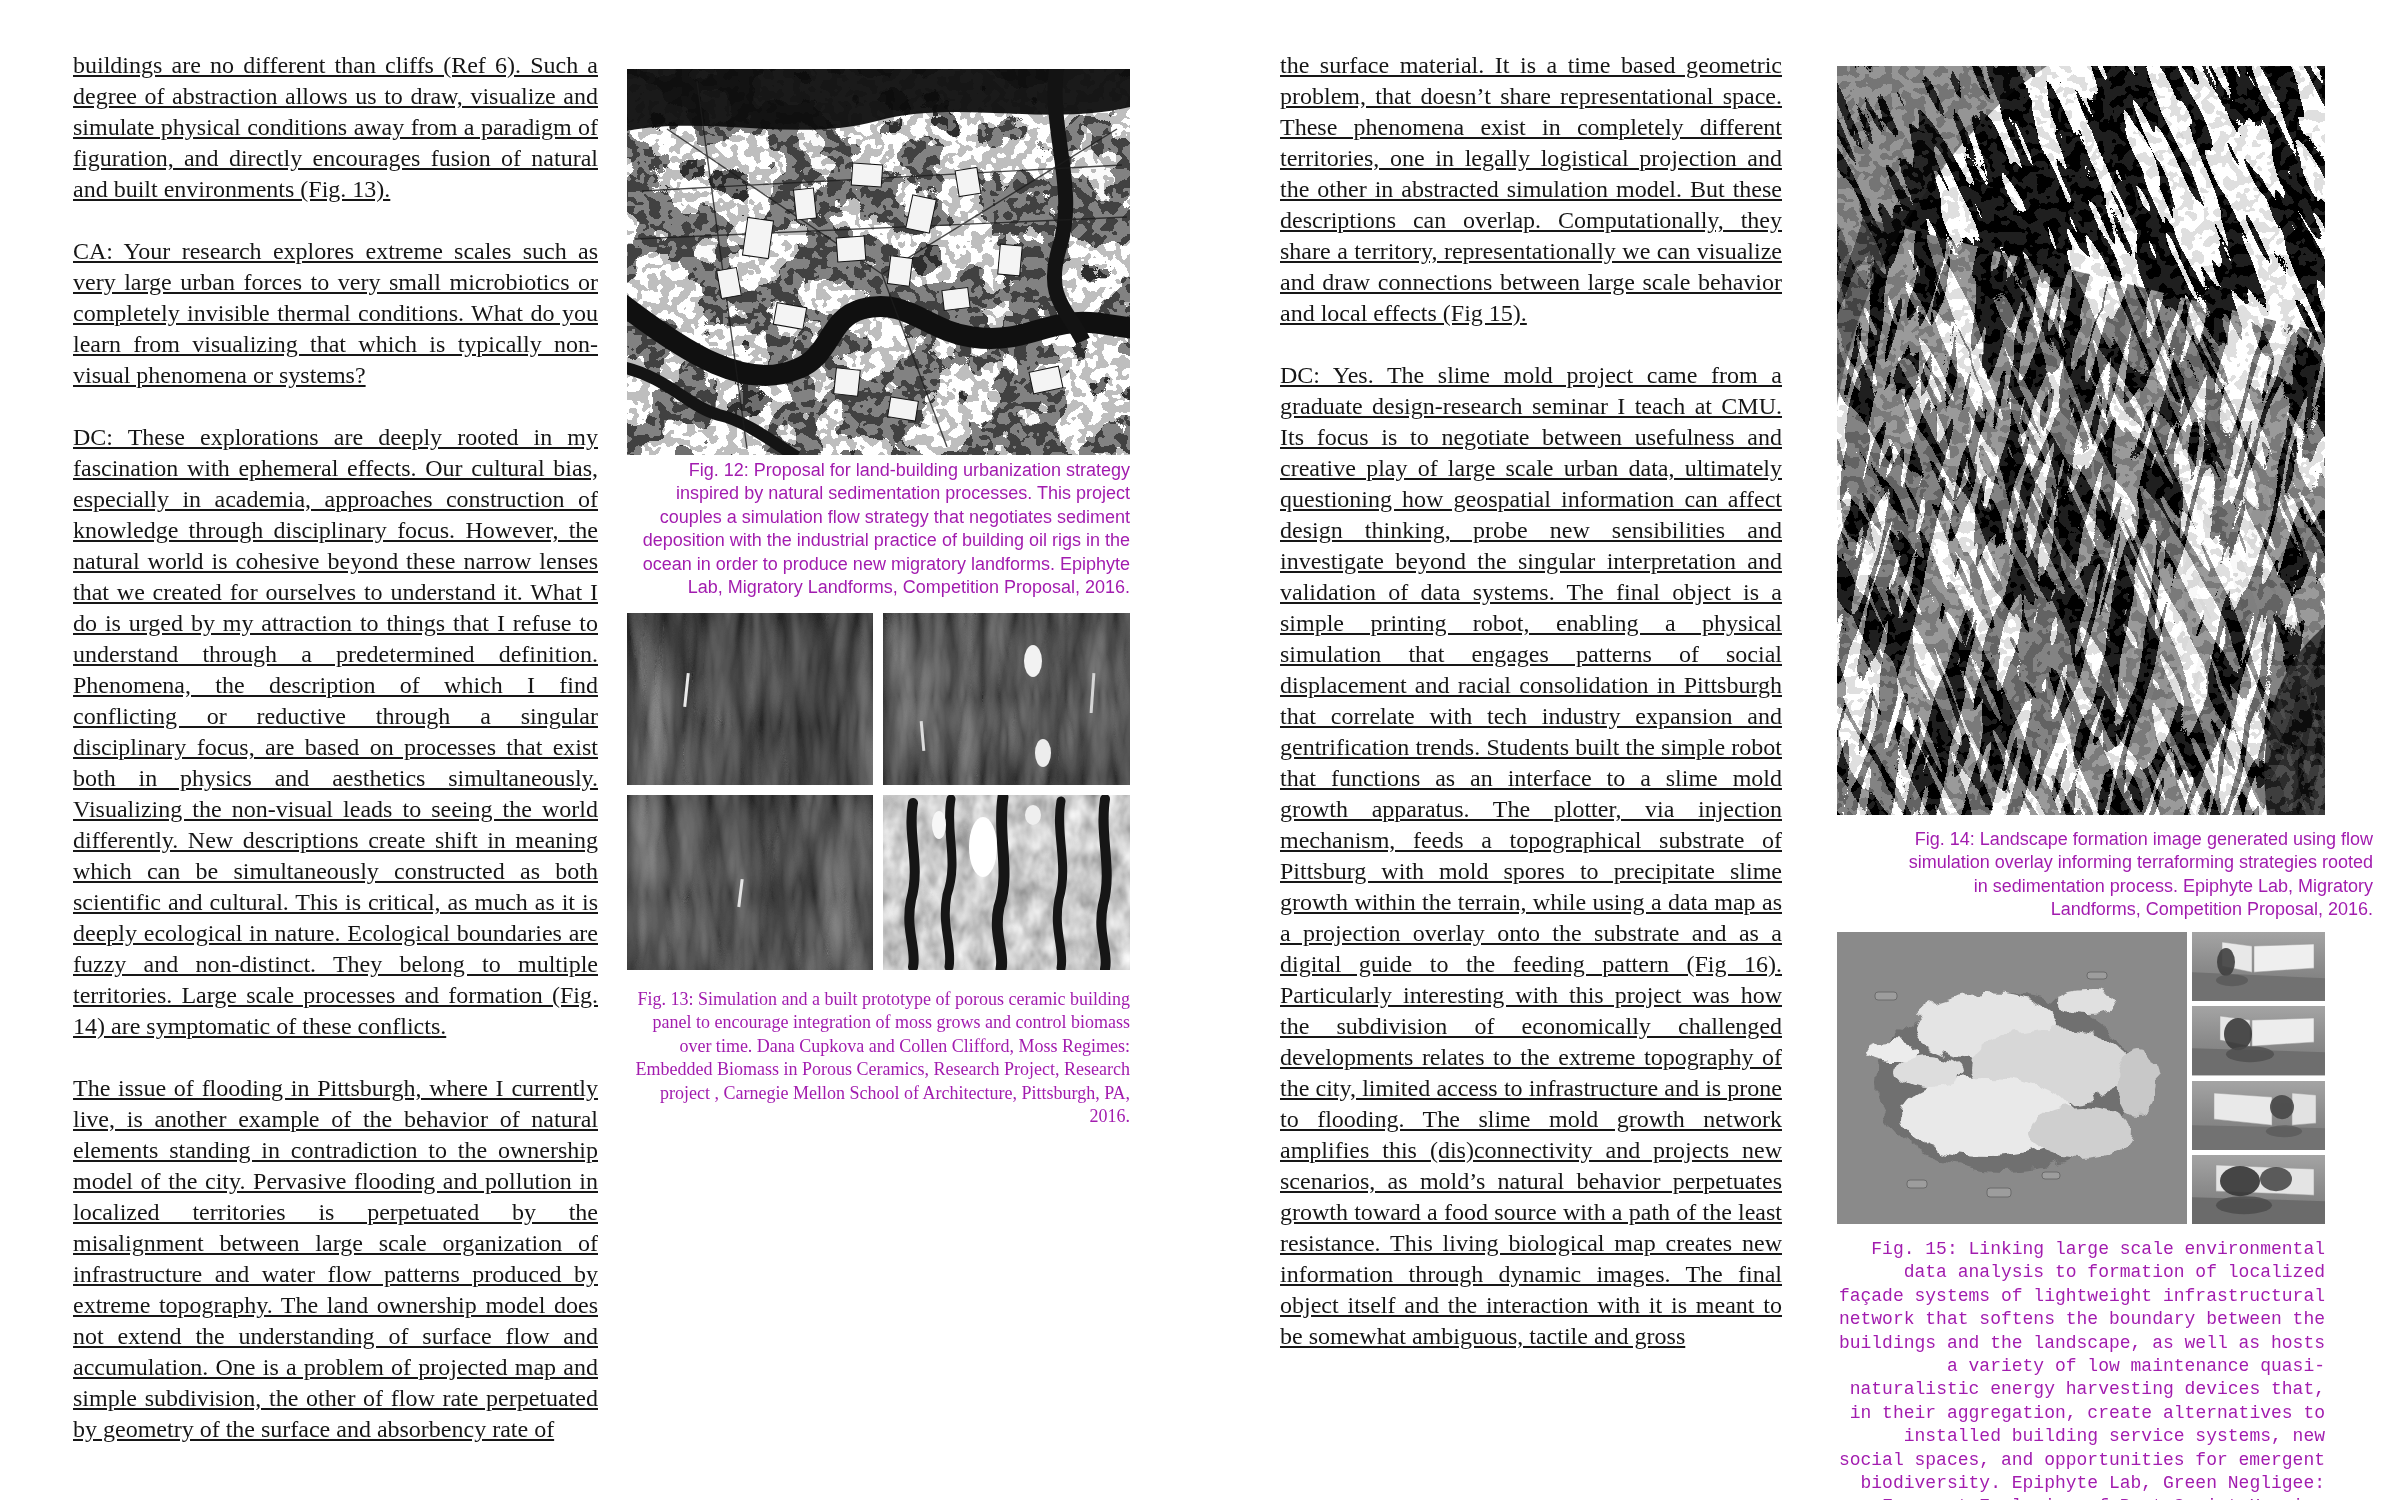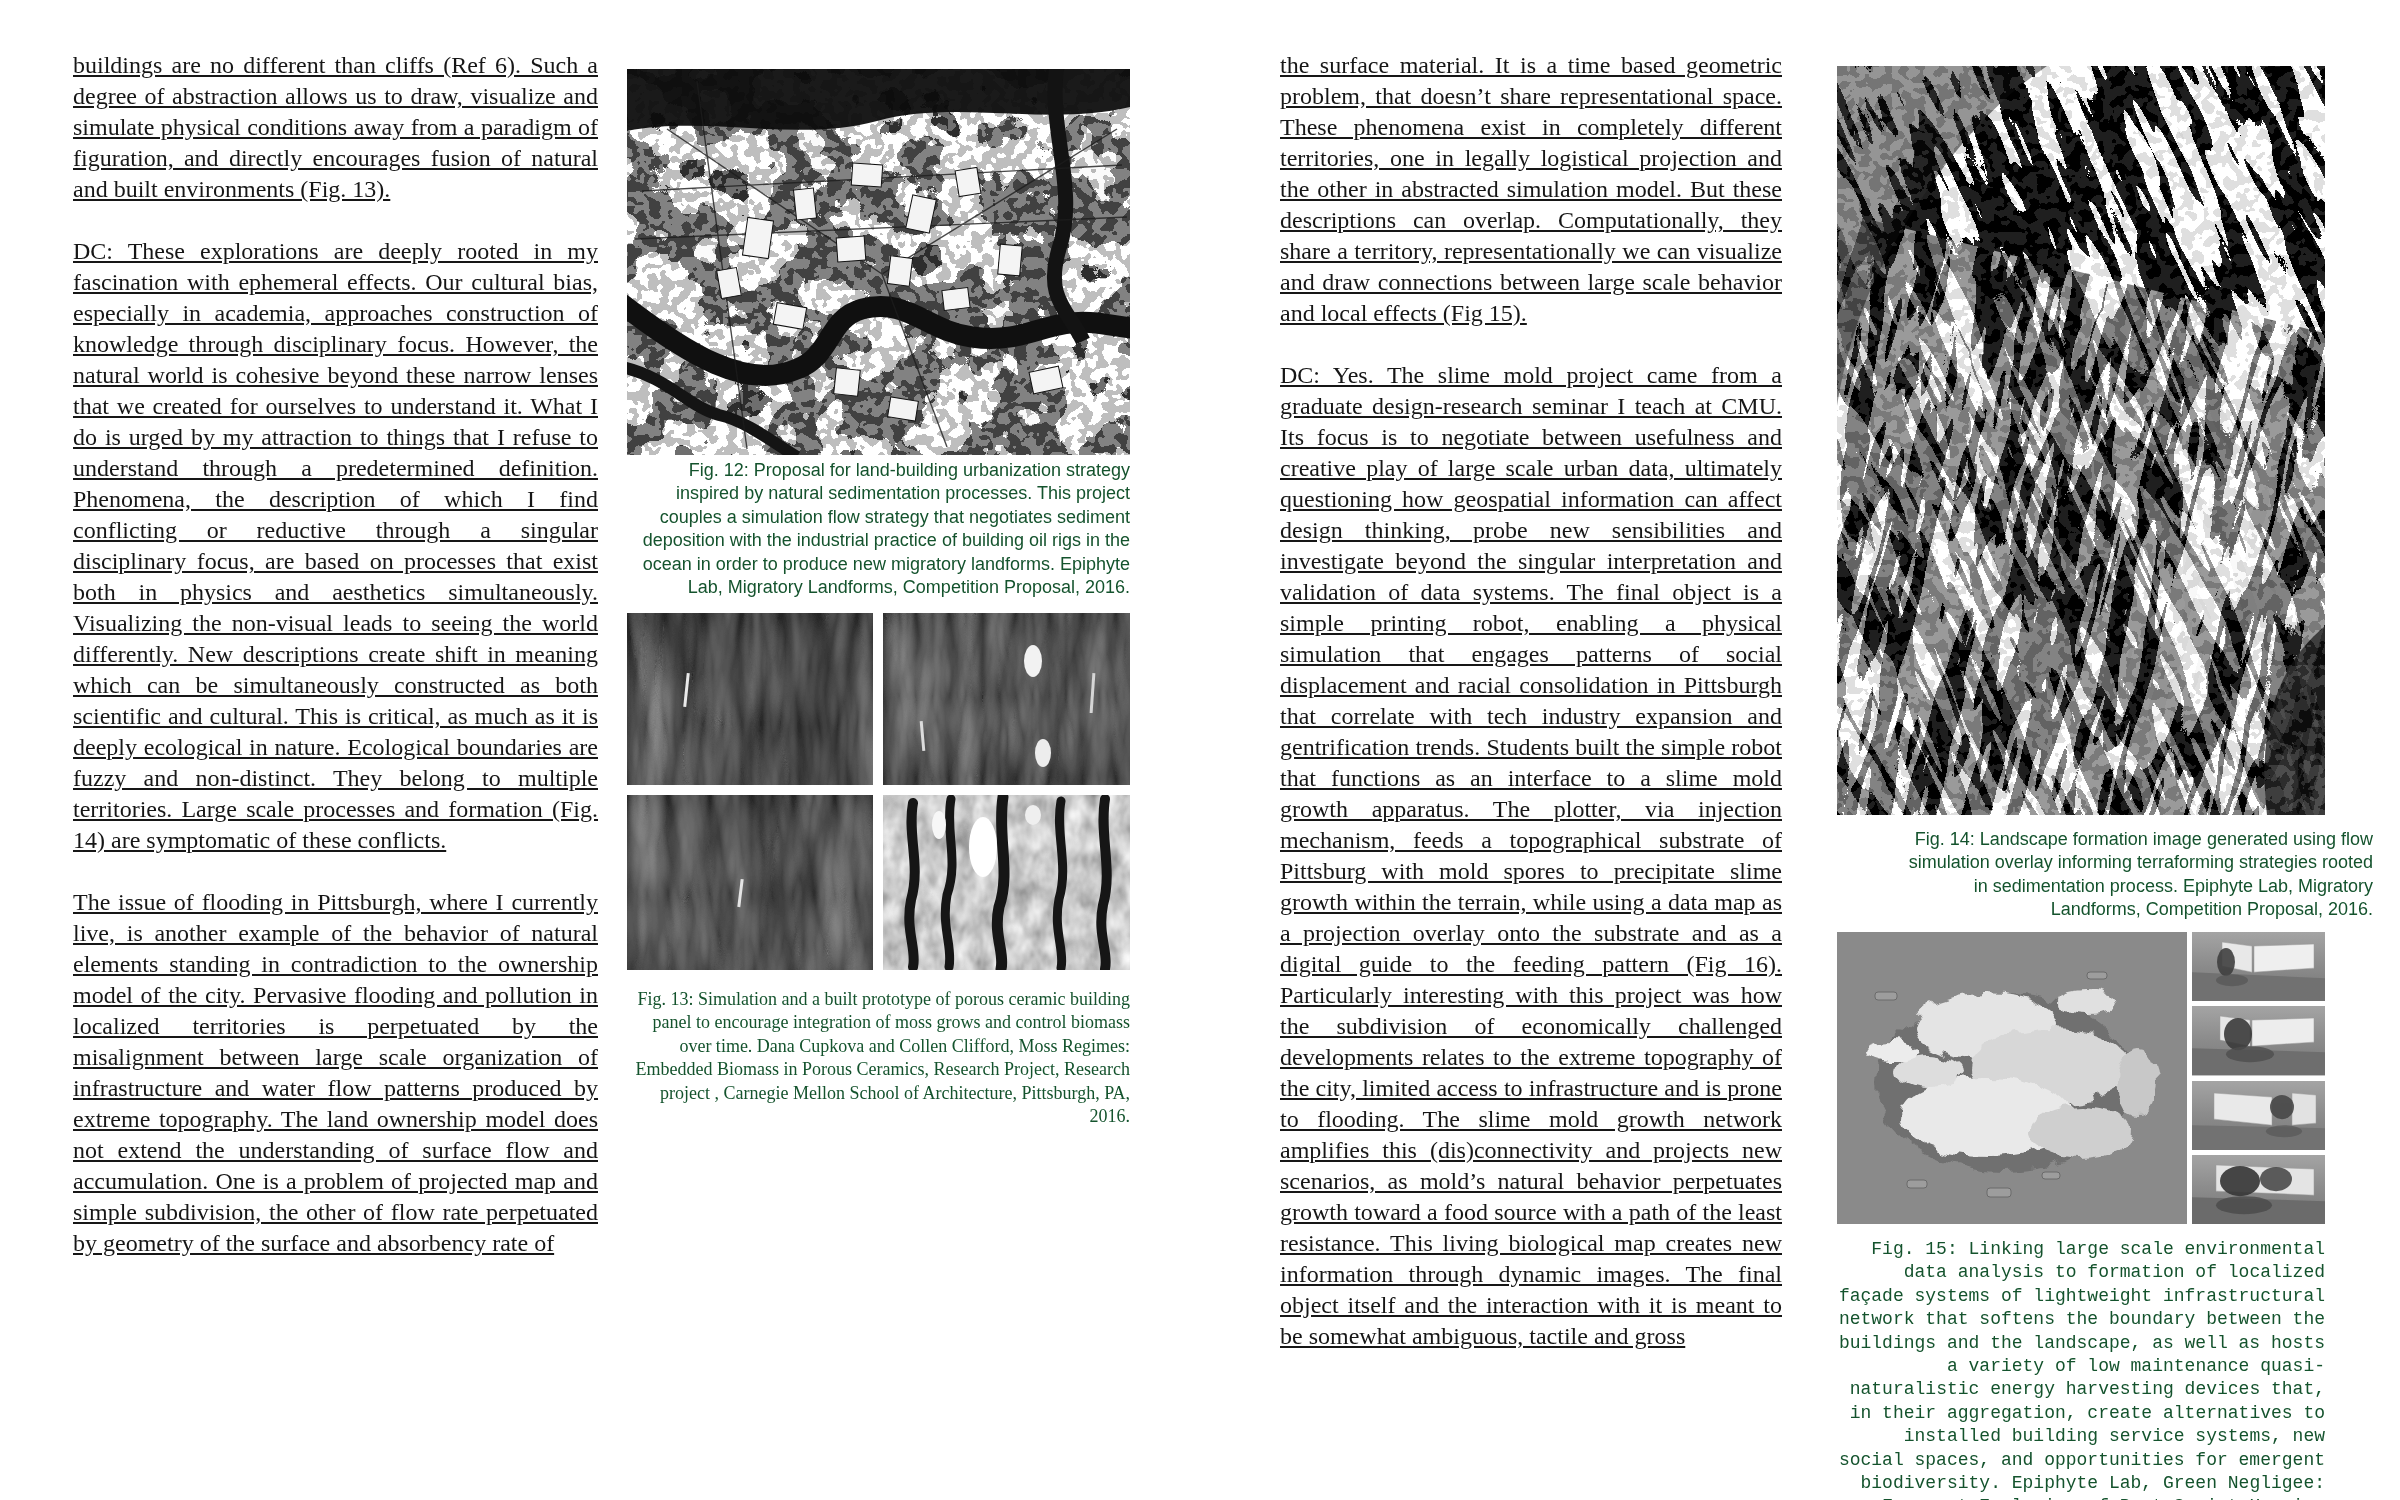--- a/index.html
+++ b/index.html
@@ -40,21 +40,21 @@
   }
   #fig15 .main-render { width:350px; height:292px; }
   #fig15 .thumb-stack { width:133px; display:flex; flex-direction:column; gap:5px; }
   #fig15 .thumb { width:133px; height:69.25px; }
 
   svg.fill { display:block; width:100%; height:100%; }
 
   .caption {
     position:absolute;
     font-family:"Liberation Sans","DejaVu Sans",sans-serif;
-    color:#14532d;
+    color:#a21caf;
     font-size:18px;
     line-height:23.4px;
     text-align:right;
   }
   #cap12 { left:640px;  top:459px;  width:490px; }
   #cap13 { left:627px;  top:988px;  width:503px;font-family:Liberation Serif, serif; }
   #cap14 { left:1893px; top:828px;  width:480px; }
   #cap15 { left:1837px; top:1238px; width:488px;font-family:Liberation Mono, monospace; }
 </style>
 </head>
@@ -129,20 +129,21 @@
     <linearGradient id="g-thumb" x1="0" y1="0" x2="0" y2="1">
       <stop offset="0" stop-color="#a4a4a4"></stop>
         <stop offset="0.45" stop-color="#8d8d8d"></stop>
         <stop offset="1" stop-color="#757575"></stop>
     </linearGradient>
   </defs>
 </svg>
 
 <div id="col-left" class="text-col">
   <p>buildings are no different than cliffs (Ref 6). Such a degree of abstraction allows us to draw, visualize and simulate physical conditions away from a paradigm of figuration, and directly encourages fusion of natural and built environments (Fig. 13).</p>
+  <p>CA: Your research explores extreme scales such as very large urban forces to very small microbiotics or completely invisible thermal conditions. What do you learn from visualizing that which is typically non-visual phenomena or systems?</p>
   <p>DC: These explorations are deeply rooted in my fascination with ephemeral effects. Our cultural bias, especially in academia, approaches construction of knowledge through disciplinary focus. However, the natural world is cohesive beyond these narrow lenses that we created for ourselves to understand it. What I do is urged by my attraction to things that I refuse to understand through a predetermined definition. Phenomena, the description of which I find conflicting or reductive through a singular disciplinary focus, are based on processes that exist both in physics and aesthetics simultaneously. Visualizing the non-visual leads to seeing the world differently. New descriptions create shift in meaning which can be simultaneously constructed as both scientific and cultural. This is critical, as much as it is deeply ecological in nature. Ecological boundaries are fuzzy and non-distinct. They belong to multiple territories. Large scale processes and formation (Fig. 14) are symptomatic of these conflicts.</p>
   <p>The issue of flooding in Pittsburgh, where I currently live, is another example of the behavior of natural elements standing in contradiction to the ownership model of the city. Pervasive flooding and pollution in localized territories is perpetuated by the misalignment between large scale organization of infrastructure and water flow patterns produced by extreme topography.  The land ownership model does not extend the understanding of surface flow and accumulation. One is a problem of projected map and simple subdivision, the other of flow rate perpetuated by geometry of the surface and absorbency rate of</p>
 </div>
 
 <div id="fig12" class="figure">
   <svg class="fill" viewBox="0 0 503 386" preserveAspectRatio="none">
     <rect width="503" height="386" fill="#cfcfcf"></rect>
     <rect width="503" height="386" filter="url(#f-marble)"></rect>
     <rect width="503" height="386" filter="url(#f-speck)" opacity="0.25"></rect>
     <path d="M0,0 H503 V38 C420,58 330,30 250,52 C170,74 80,46 0,62 Z" fill="#0c0c0c" opacity="0.94"></path>

